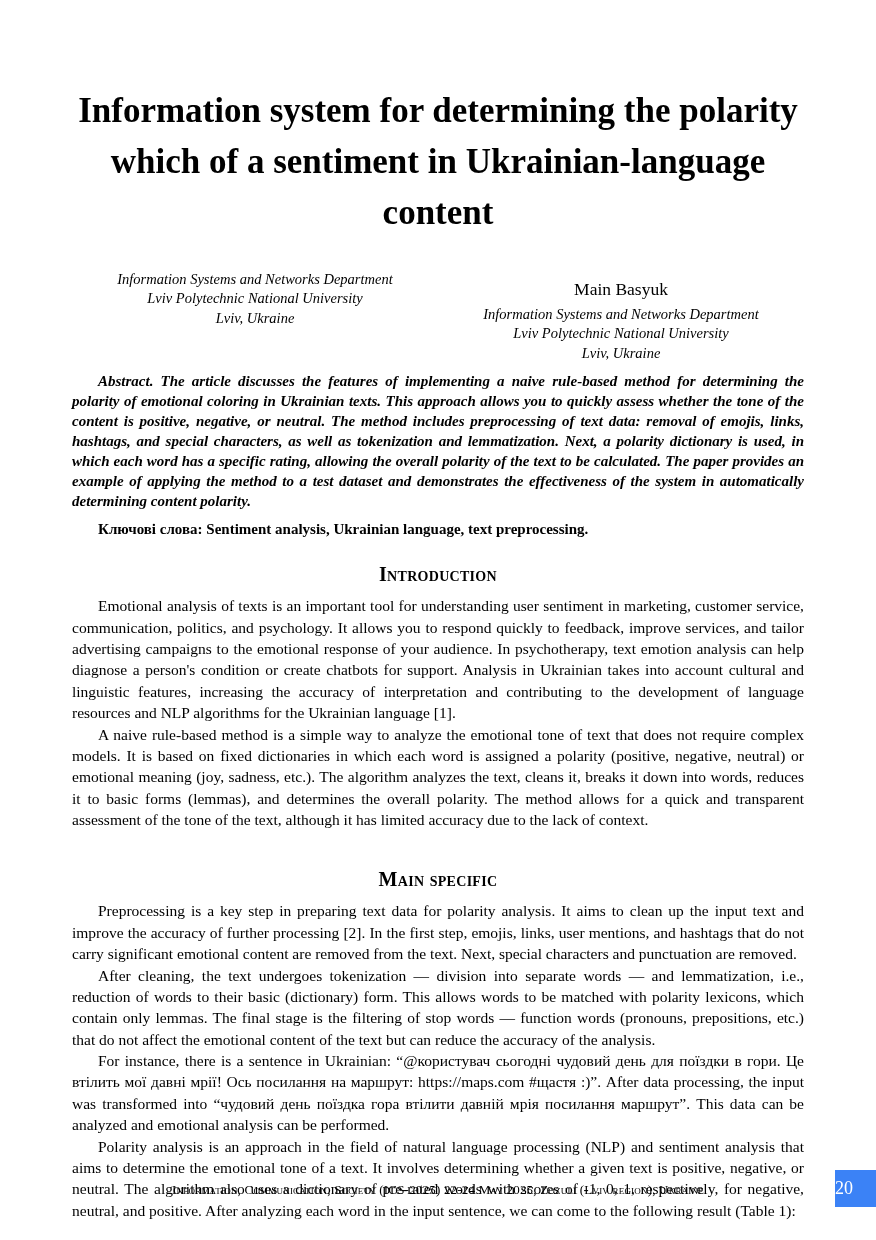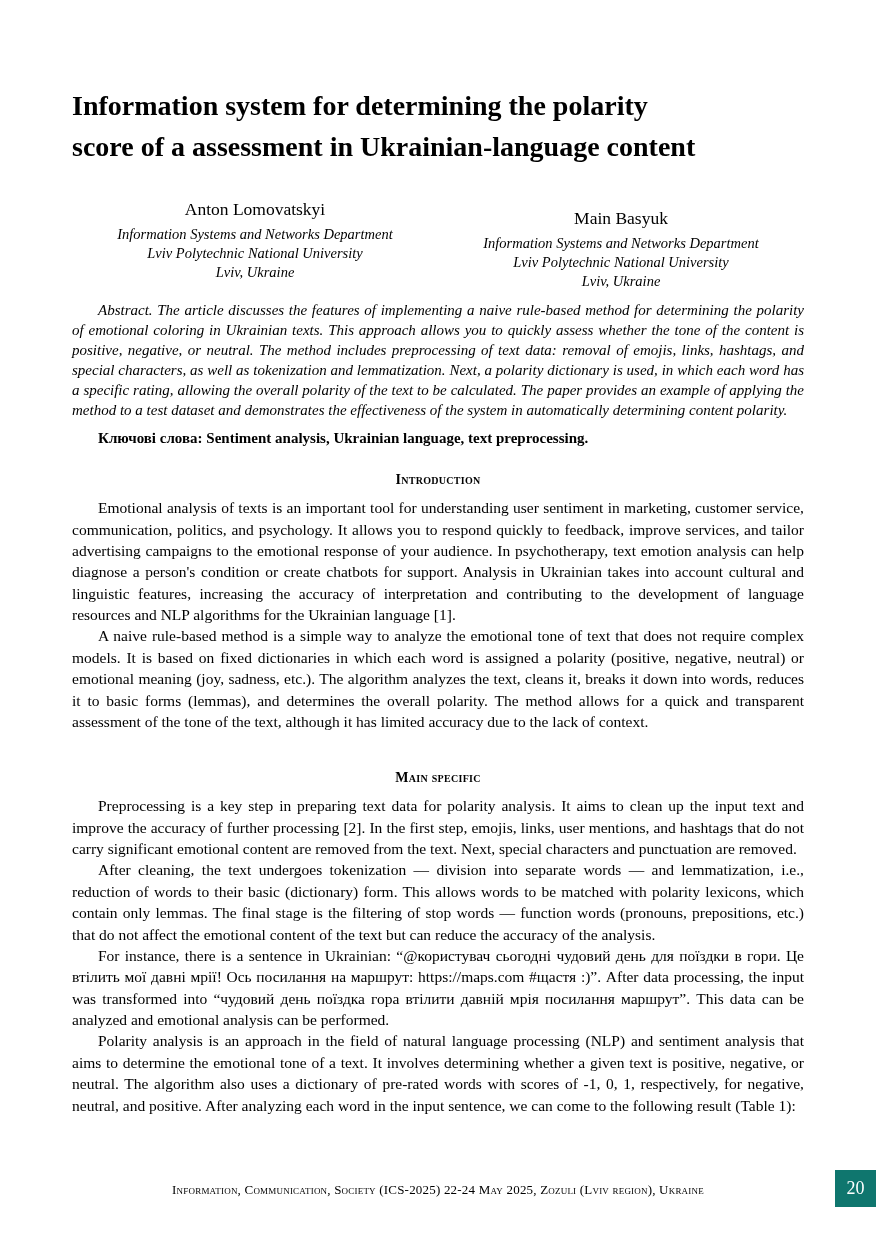--- a/index.html
+++ b/index.html
@@ -8,23 +8,23 @@
     background: #ffffff;
     color: #000000;
     font-family: "Liberation Serif", serif;
     position: relative;
     overflow: hidden;
   }
   .page-content {
     padding: 86px 72px 0 72px;
   }
   .paper-title {
-    text-align: left;
+    text-align: center;
     font-weight: bold;
-    font-size: 28px;
+    font-size: 35px;
     line-height: 1.45;
   }
   .authors-row {
     display: flex;
     justify-content: center;
     margin-top: 32px;
   }
   .author-block {
     flex: 1;
     text-align: center;
@@ -34,37 +34,37 @@
     font-size: 17.5px;
     margin-bottom: 5px;
   }
   .author-line {
     font-style: italic;
     font-size: 14.5px;
     line-height: 1.32;
   }
   .abstract-para {
     margin-top: 8px;
-    font-weight: normal;
+    font-weight: bold;
     font-style: italic;
     font-size: 15px;
     line-height: 1.34;
     text-align: justify;
     text-indent: 26px;
   }
   .keywords-line {
     margin-top: 10px;
     font-weight: bold;
     font-size: 15px;
     text-indent: 26px;
   }
   .section-heading {
     text-align: center;
     font-weight: bold;
-    font-size: 14px;
+    font-size: 20px;
     font-variant: small-caps;
     letter-spacing: 0.3px;
     margin-top: 25px;
     margin-bottom: 9px;
   }
   .section-main .section-heading {
     margin-top: 38px;
   }
   p.body-para {
     font-size: 15.5px;
@@ -81,41 +81,39 @@
     font-variant: small-caps;
     font-size: 13px;
     letter-spacing: 0.2px;
   }
   .page-number-box {
     position: absolute;
     right: 0;
     bottom: 33px;
     width: 41px;
     height: 37px;
-    background: #0f766e;
+    background: #3b82f6;
     color: #ffffff;
     display: flex;
     align-items: center;
-    justify-content: center;
     font-size: 18px;
   }
 </style>
 </head>
 <body>
 
 <div class="page-content">
 
   <h1 class="paper-title">
     <span style="display:block">Information system for determining the polarity</span>
-    <span style="display:block">score of a assessment in Ukrainian-language content</span>
+    <span style="display:block">which of a sentiment in Ukrainian-language content</span>
   </h1>
 
   <div class="authors-row">
     <div class="author-block">
-      <div class="author-name">Anton Lomovatskyi</div>
       <div class="author-line">Information Systems and Networks Department</div>
       <div class="author-line">Lviv Polytechnic National University</div>
       <div class="author-line">Lviv, Ukraine</div>
     </div>
     <div class="author-block right">
       <div class="author-name">Main Basyuk</div>
       <div class="author-line">Information Systems and Networks Department</div>
       <div class="author-line">Lviv Polytechnic National University</div>
       <div class="author-line">Lviv, Ukraine</div>
     </div>

